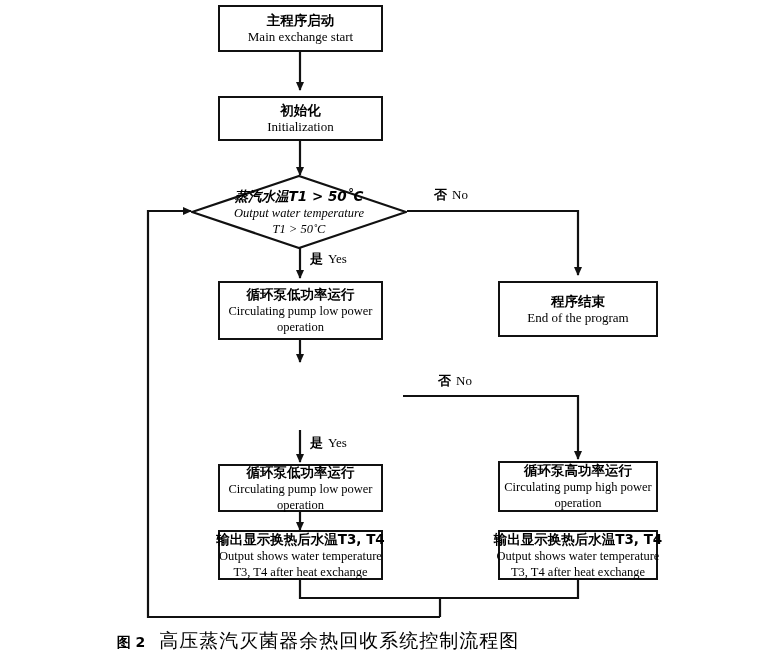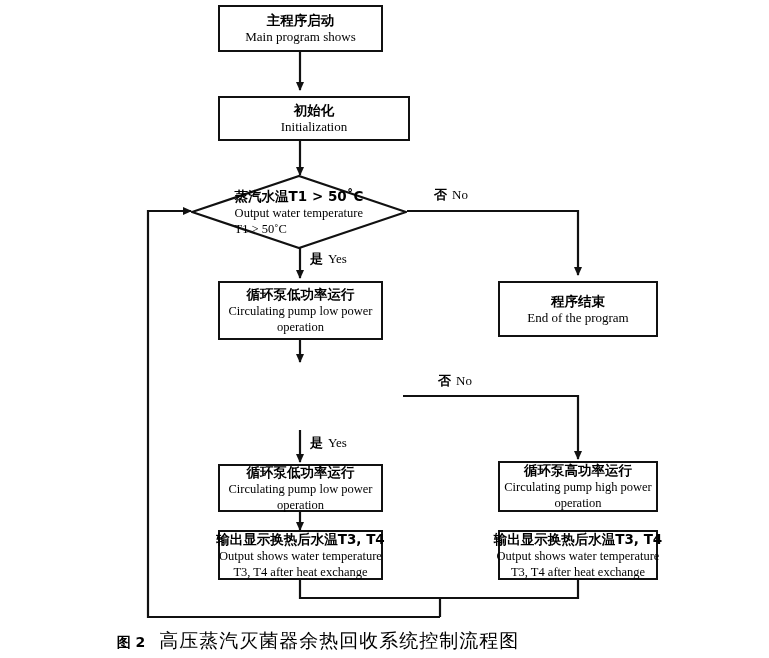--- a/index.html
+++ b/index.html
@@ -52,23 +52,24 @@
   .line-en.small{
     font-size:12.5px;
   }
   
   .diamond{
     position:absolute;
     display:flex;
     flex-direction:column;
     align-items:center;
     justify-content:center;
-    text-align:left;
+    text-align:center;
     z-index:3;
     background:transparent;
+    font-style:italic;
   }
   
   .edge-label{
     position:absolute;
     z-index:4;
     background:#ffffff;
     padding:0 2px;
     white-space:nowrap;
     display:flex;
     align-items:baseline;
@@ -141,24 +142,24 @@
       <path d="M578,580 L578,598 L440,598"></path>
 
       <path d="M440,598 L440,617"></path>
 
       <path d="M440,617 L148,617 L148,211 L191,211" marker-end="url(#arrow)"></path>
     </g>
   </svg>
 
   <div class="node rect" style="left:218px; top:5px; width:165px; height:47px;">
     <div class="line-cn">主程序启动</div>
-    <div class="line-en">Main program shows</div>
-  </div>
-
-  <div class="node rect" style="left:218px; top:96px; width:192px; height:45px;">
+    <div class="line-en">Main exchange start</div>
+  </div>
+
+  <div class="node rect" style="left:218px; top:96px; width:165px; height:45px;">
     <div class="line-cn">初始化</div>
     <div class="line-en">Initialization</div>
   </div>
 
   <div class="diamond" style="left:191px; top:175px; width:216px; height:74px;">
     <svg width="216" height="74" viewBox="0 0 216 74" style="position:absolute; left:0; top:0;">
       <polygon points="108,1 215,37 108,73 1,37" fill="#ffffff" stroke="#111111" stroke-width="2.2"></polygon>
     </svg>
     <div style="position:relative; z-index:2;">
       <div class="line-cn">蒸汽水温T1 &gt; 50˚C</div>

